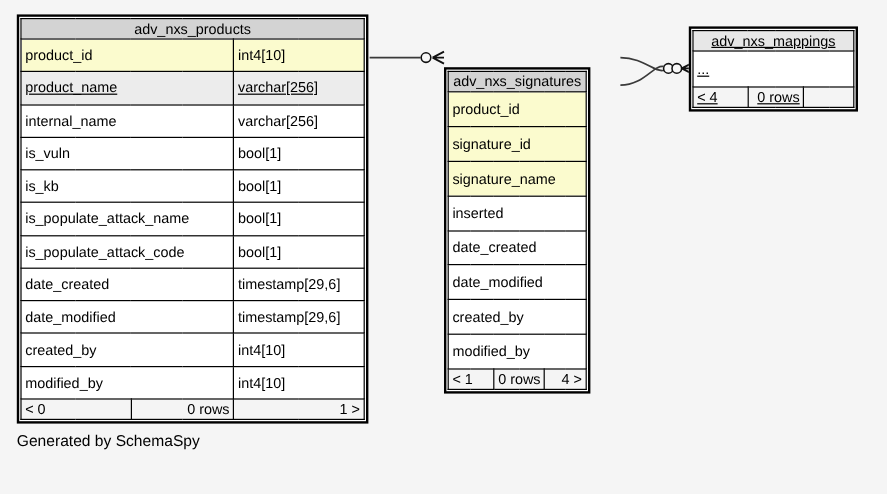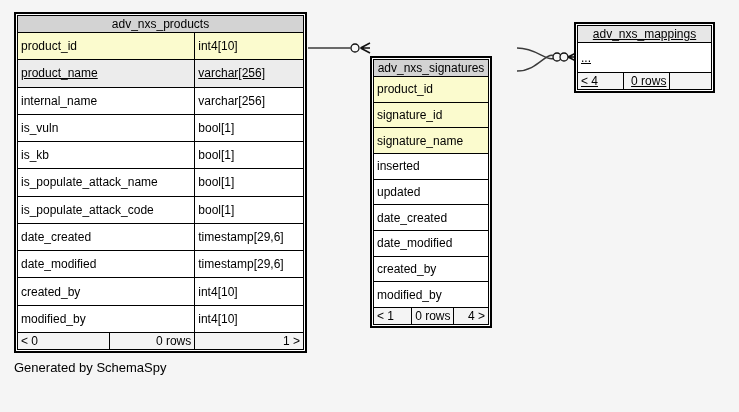--- a/index.html
+++ b/index.html
@@ -153,23 +153,20 @@
         <tr>
           <td colspan="6" class="cname key">signature_id</td>
         </tr>
         <tr>
           <td colspan="6" class="cname key">signature_name</td>
         </tr>
         <tr>
           <td colspan="6" class="cname plain">inserted</td>
         </tr>
         <tr>
-          <td colspan="6" class="cname plain">updated</td>
-        </tr>
-        <tr>
           <td colspan="6" class="cname plain">date_created</td>
         </tr>
         <tr>
           <td colspan="6" class="cname plain">date_modified</td>
         </tr>
         <tr>
           <td colspan="6" class="cname plain">created_by</td>
         </tr>
         <tr>
           <td colspan="6" class="cname plain">modified_by</td>

